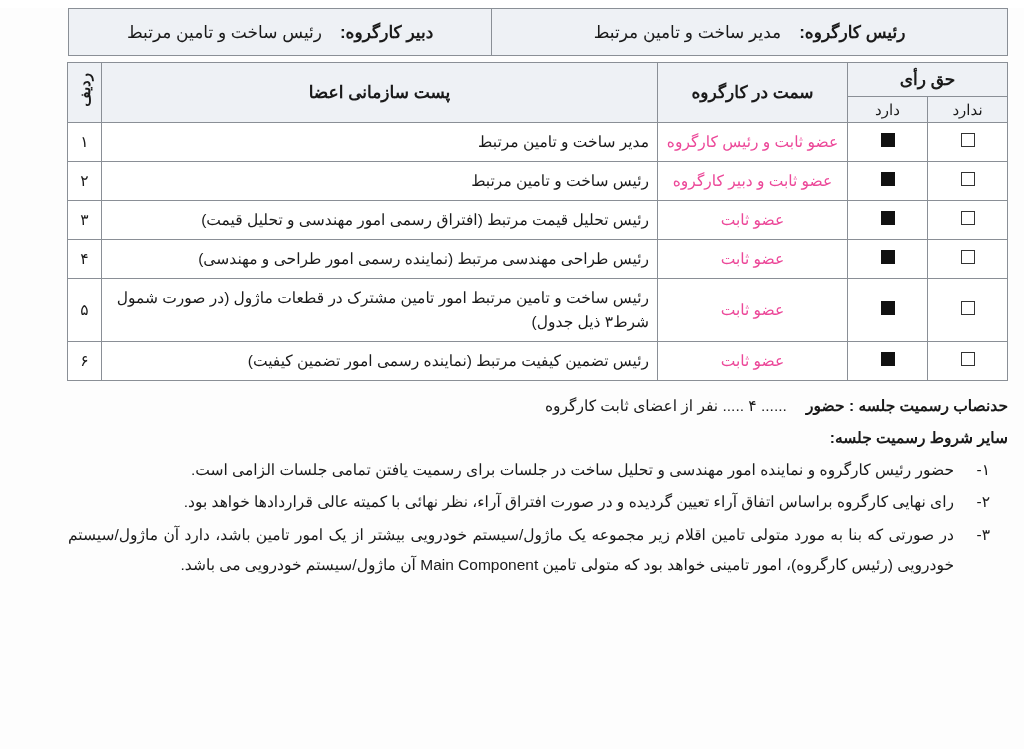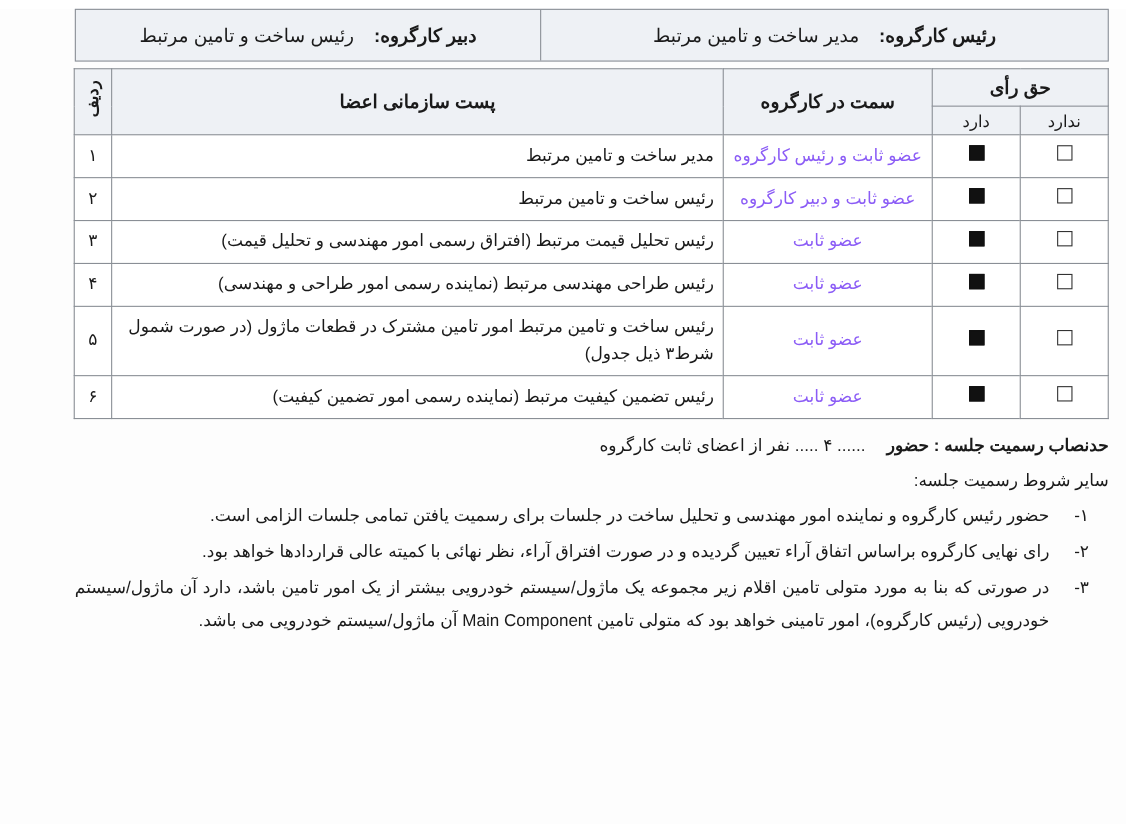--- a/index.html
+++ b/index.html
@@ -108,21 +108,21 @@
     text-align: center;
     font-size: 16px;
   }
   td.post {
     text-align: right;
     line-height: 1.55;
   }
   td.role {
     text-align: center;
     font-size: 15px;
-    color: #8b5cf6;
+    color: #ec4899;
   }
   td.vote {
     text-align: center;
   }
   .box-filled {
     display: inline-block;
     width: 12px;
     height: 12px;
     background: #111;
     border: 1px solid #111;
@@ -141,21 +141,21 @@
     margin: 10px 16px 0 68px;
     font-size: 15.5px;
     line-height: 1.95;
   }
   .quorum {
     text-align: right;
     margin-bottom: 2px;
   }
   .quorum .b { font-weight: bold; margin-left: 15px; }
   .cond-title {
-    font-weight: normal;
+    font-weight: bold;
     text-align: right;
     margin-bottom: 2px;
   }
   .cond-list {
     list-style: none;
     margin: 0;
     padding: 0 18px 0 0;
   }
   .cond-list li {
     display: flex;

